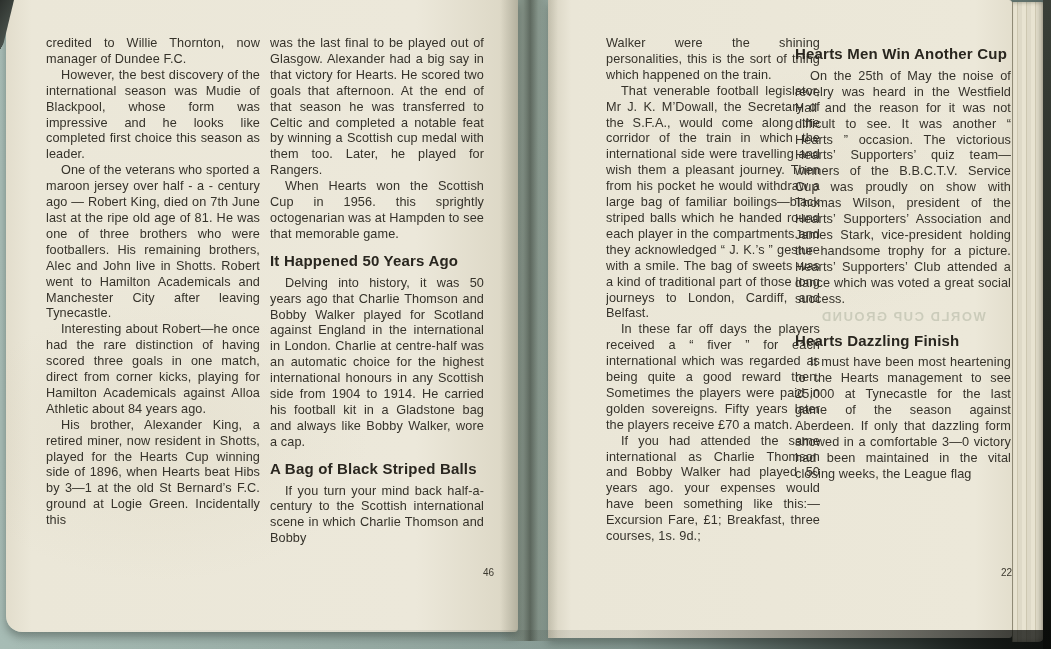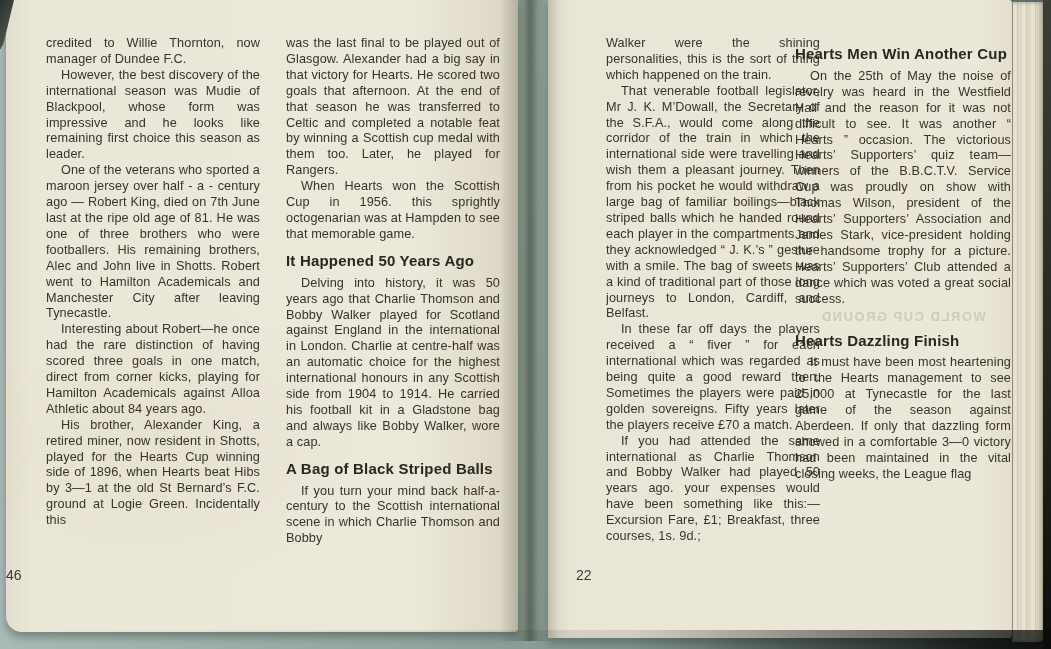--- a/index.html
+++ b/index.html
@@ -57,56 +57,56 @@
     background:linear-gradient(120deg,#2c312d 0%,#4a524c 60%,rgba(0,0,0,0) 61%);
     clip-path:polygon(0 0,100% 0,0 100%);
   }
   .col{
     position:absolute;top:36px;height:572px;overflow:hidden;
     text-align:justify;
     font-size:12.7px;line-height:15.9px;
     letter-spacing:.1px;
   }
   .pl-c1{left:40px;width:214px;}
-  .pl-c2{left:280px;width:214px;}
+  .pl-c2{left:264px;width:214px;}
   .pr-c1{left:29px;width:214px;margin-left:29px;}
   .pr-c2{left:247px;width:216px;}
   .para{margin:0;text-align:justify;}
   .para.indent{text-indent:15px;}
   .col-heading{
     margin:10px 0 7px 0;
     font-size:15px;font-weight:bold;
     color:#29261f;
     letter-spacing:.2px;
   }
   .ghost-text{
     transform:scaleX(-1);
     opacity:.20;color:#4e6147;
     filter:blur(.7px);
     font-weight:bold;font-size:13px;
     text-align:center;letter-spacing:1.5px;
     margin:1px 0 0 0;height:14px;overflow:hidden;
   }
   .page-num{
     position:absolute;top:567px;
-    font-size:14px;color:#3c392f;
-    text-align:left;
+    font-size:10px;color:#3c392f;
+    text-align:right;
   }
   .page-left .page-num{left:0;width:488px;}
   .page-right .page-num{left:28px;width:436px;}
 </style>
 </head>
 <body>
 
 <div id="screen">
 
   <div class="page page-left">
     <div class="col pl-c1">
         <p class="para">credited to Willie Thornton, now manager of Dundee F.C.</p>
-        <p class="para indent">However, the best discovery of the international season was Mudie of Blackpool, whose form was impressive and he looks like remaining first choice this season as leader.</p>
+        <p class="para indent">However, the best discovery of the international season was Mudie of Blackpool, whose form was impressive and he looks like completed first choice this season as leader.</p>
         <p class="para indent">One of the veterans who sported a maroon jersey over half - a - century ago — Robert King, died on 7th June last at the ripe old age of 81.  He was one of three brothers who were footballers.  His remaining brothers, Alec and John live in Shotts.  Robert went to Hamilton Academicals and Manchester City after leaving Tynecastle.</p>
         <p class="para indent">Interesting about Robert—he once had the rare distinction of having scored three goals in one match, direct from corner kicks, playing for Hamilton Academicals against Alloa Athletic about 84 years ago.</p>
         <p class="para indent">His brother, Alexander King, a retired miner, now resident in Shotts, played for the Hearts Cup winning side of 1896, when Hearts beat Hibs by 3—1 at the old St Bernard’s F.C. ground at Logie Green.  Incidentally this</p>
       </div>
     <div class="col pl-c2">
         <p class="para">was the last final to be played out of Glasgow.  Alexander had a big say in that victory for Hearts.  He scored two goals that afternoon.  At the end of that season he was transferred to Celtic and completed a notable feat by winning a Scottish cup medal with them too. Later, he played for Rangers.</p>
         <p class="para indent">When Hearts won the Scottish Cup in 1956. this sprightly octogenarian was at Hampden to see that memorable game.</p>
         <h3 class="col-heading">It Happened 50 Years Ago</h3>
         <p class="para indent">Delving into history, it was 50 years ago that Charlie Thomson and Bobby Walker played for Scotland against England in the international in London. Charlie at centre-half was an automatic choice for the highest international honours in any Scottish side from 1904 to 1914. He carried his football kit in a Gladstone bag and always like Bobby Walker, wore a cap.</p>
         <h3 class="col-heading">A Bag of Black Striped Balls</h3>

